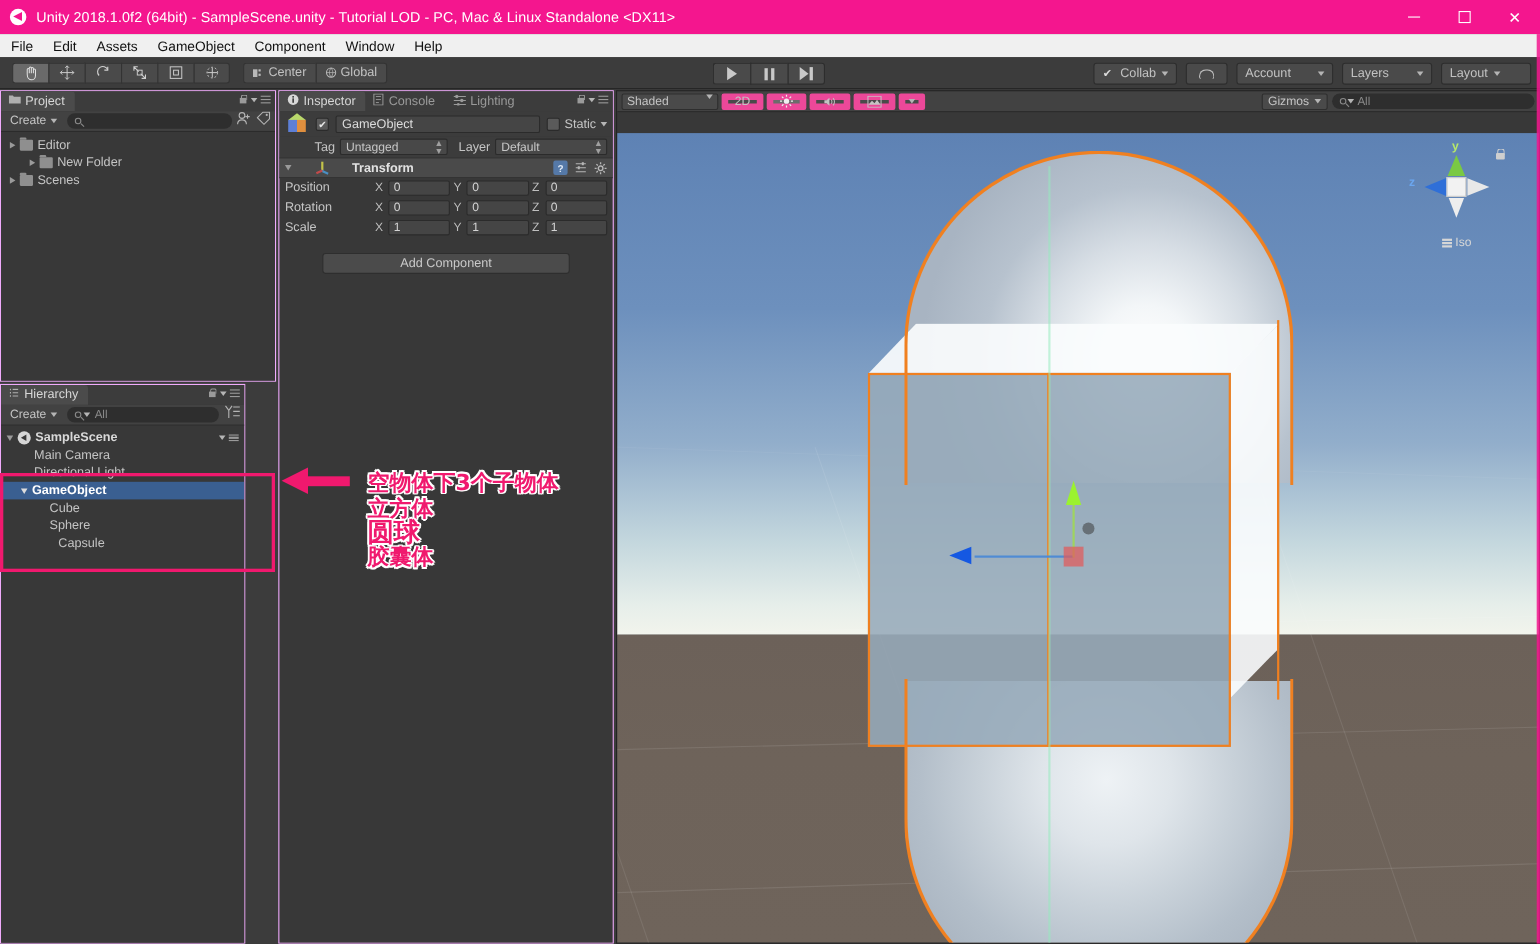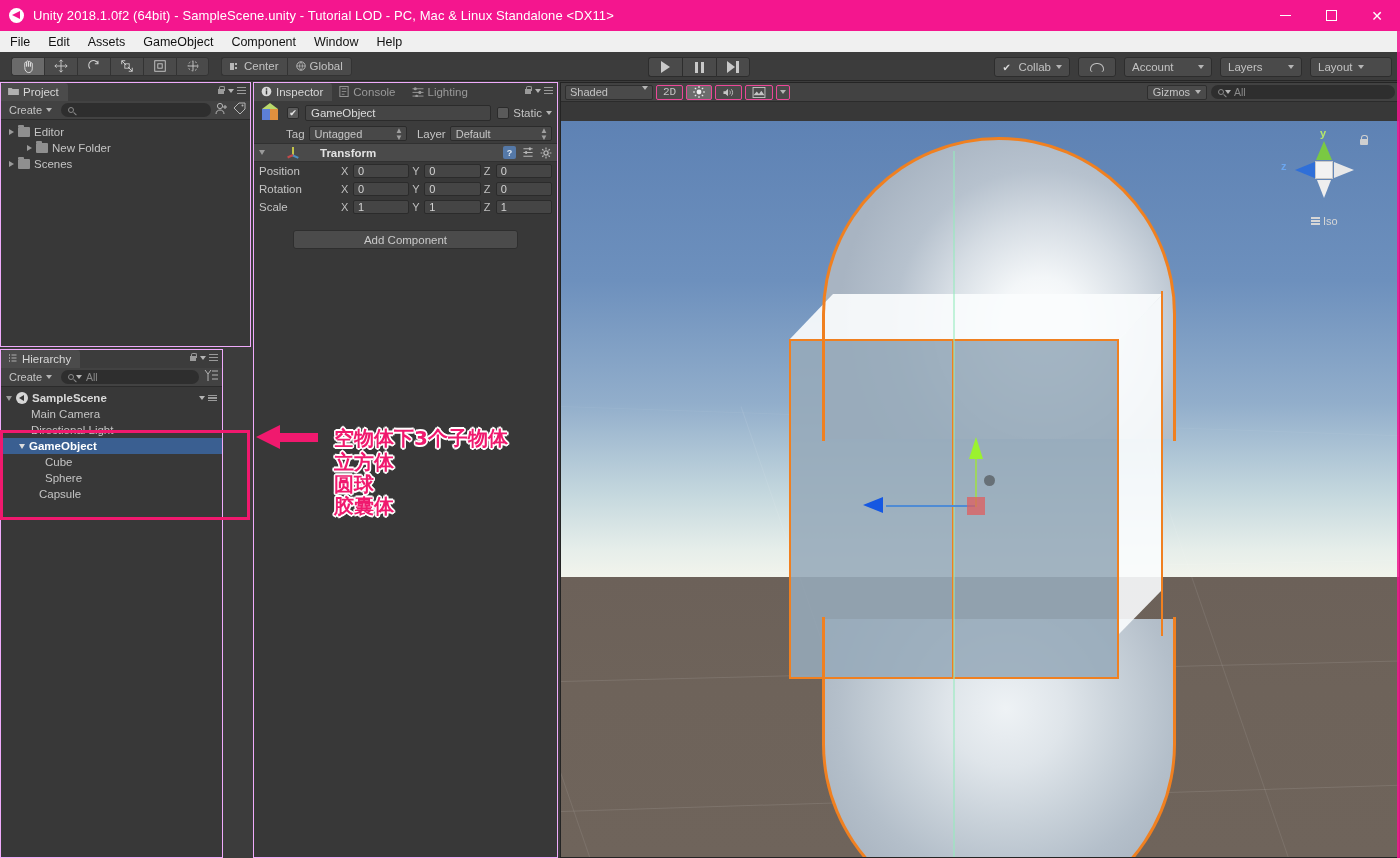--- a/index.html
+++ b/index.html
@@ -224,22 +224,22 @@
   .scene-tabs { height: 18px; background: #3c3c3c; display: flex; align-items: flex-end; position: relative; }
   .scene-toolrow {
     height: 19px; background: #424242; border-bottom:1px solid #2b2b2b;
     display: flex; align-items: center; gap: 3px; padding: 0 4px;
   }
   .sc-drop {
     height: 15px; min-width: 88px; background: #4a4a4a; border: 1px solid #2e2e2e; border-radius: 2px;
     color: #c4c4c4; font-size: 11px; display: flex; align-items: flex-start; justify-content: space-between; padding: 0 4px;
   }
   .sc-btn {
-    height: 15px; padding: 0 6px; background: #4a4a4a; border: 1px solid #ec4899; border-radius: 2px;
-    color: #c4c4c4; font-size: 11px; display: flex; align-items: center; justify-content: center; font-family: Liberation Mono, monospace;
+    height: 15px; padding: 0 6px; background: #4a4a4a; border: 6px solid #ec4899; border-radius: 2px;
+    color: #c4c4c4; font-size: 11px; display: flex; align-items: center; justify-content: center;
   }
   .sc-btn.on { background: #6c6c6c; }
   .sc-right { margin-left: auto; display: flex; align-items: center; gap: 4px; }
   .gizmos-drop {
     height: 15px; padding: 0 5px; background: #4a4a4a; border: 1px solid #2e2e2e; border-radius: 2px;
     color: #c4c4c4; font-size: 11px; display:flex; align-items:center; gap:5px;
   }
   .gz-search {
     width: 184px; height: 14px; background: #2e2e2e; border-radius: 7px;
     color:#8a8a8a; font-size:10.5px; display:flex; align-items:center; padding:0 7px; gap:3px;
@@ -608,21 +608,21 @@
       <div class="tree-row selected" style="padding-left:18px;">
         <span class="arrow-d" style="border-top-color:#dddddd;"></span>
         <span style="font-weight:bold;">GameObject</span>
       </div>
       <div class="tree-row" style="padding-left:44px;">
         <span>Cube</span>
       </div>
       <div class="tree-row" style="padding-left:44px;">
         <span>Sphere</span>
       </div>
-      <div class="tree-row" style="padding-left:38px;">
+      <div class="tree-row" style="padding-left:52px;">
         <span>Capsule</span>
       </div>
     </div>
   </div>
 
   <div class="panel" style="left:253px; top:82px; width:305px; height:776px;">
     <div class="panel-tabs">
       <div class="ptab active">
         <span>
           <svg width="11" height="11" viewBox="0 0 12 12">
@@ -859,17 +859,17 @@
 
   <div class="anno-box" style="left:0px; top:430px; width:250px; height:90px;"></div>
 
   <div class="anno-arrow" style="left:256px; top:425px; width:66px; height:25px;">
     <span class="shaft"></span>
       <span class="head"></span>
   </div>
 
   <div class="anno-text" style="left:334px; top:427px; font-size:20px;">空物体下3个子物体</div>
   <div class="anno-text" style="left:334px; top:451px; font-size:20px;">立方体</div>
-  <div class="anno-text" style="left:334px; top:473px; font-size:20px;">圆球</div>
+  <div class="anno-text" style="left:334px; top:473px; font-size:24px;">圆球</div>
   <div class="anno-text" style="left:334px; top:495px; font-size:20px;">胶囊体</div>
 
   <div class="pink-right-edge"></div>
 </div>
 
 </body></html>

